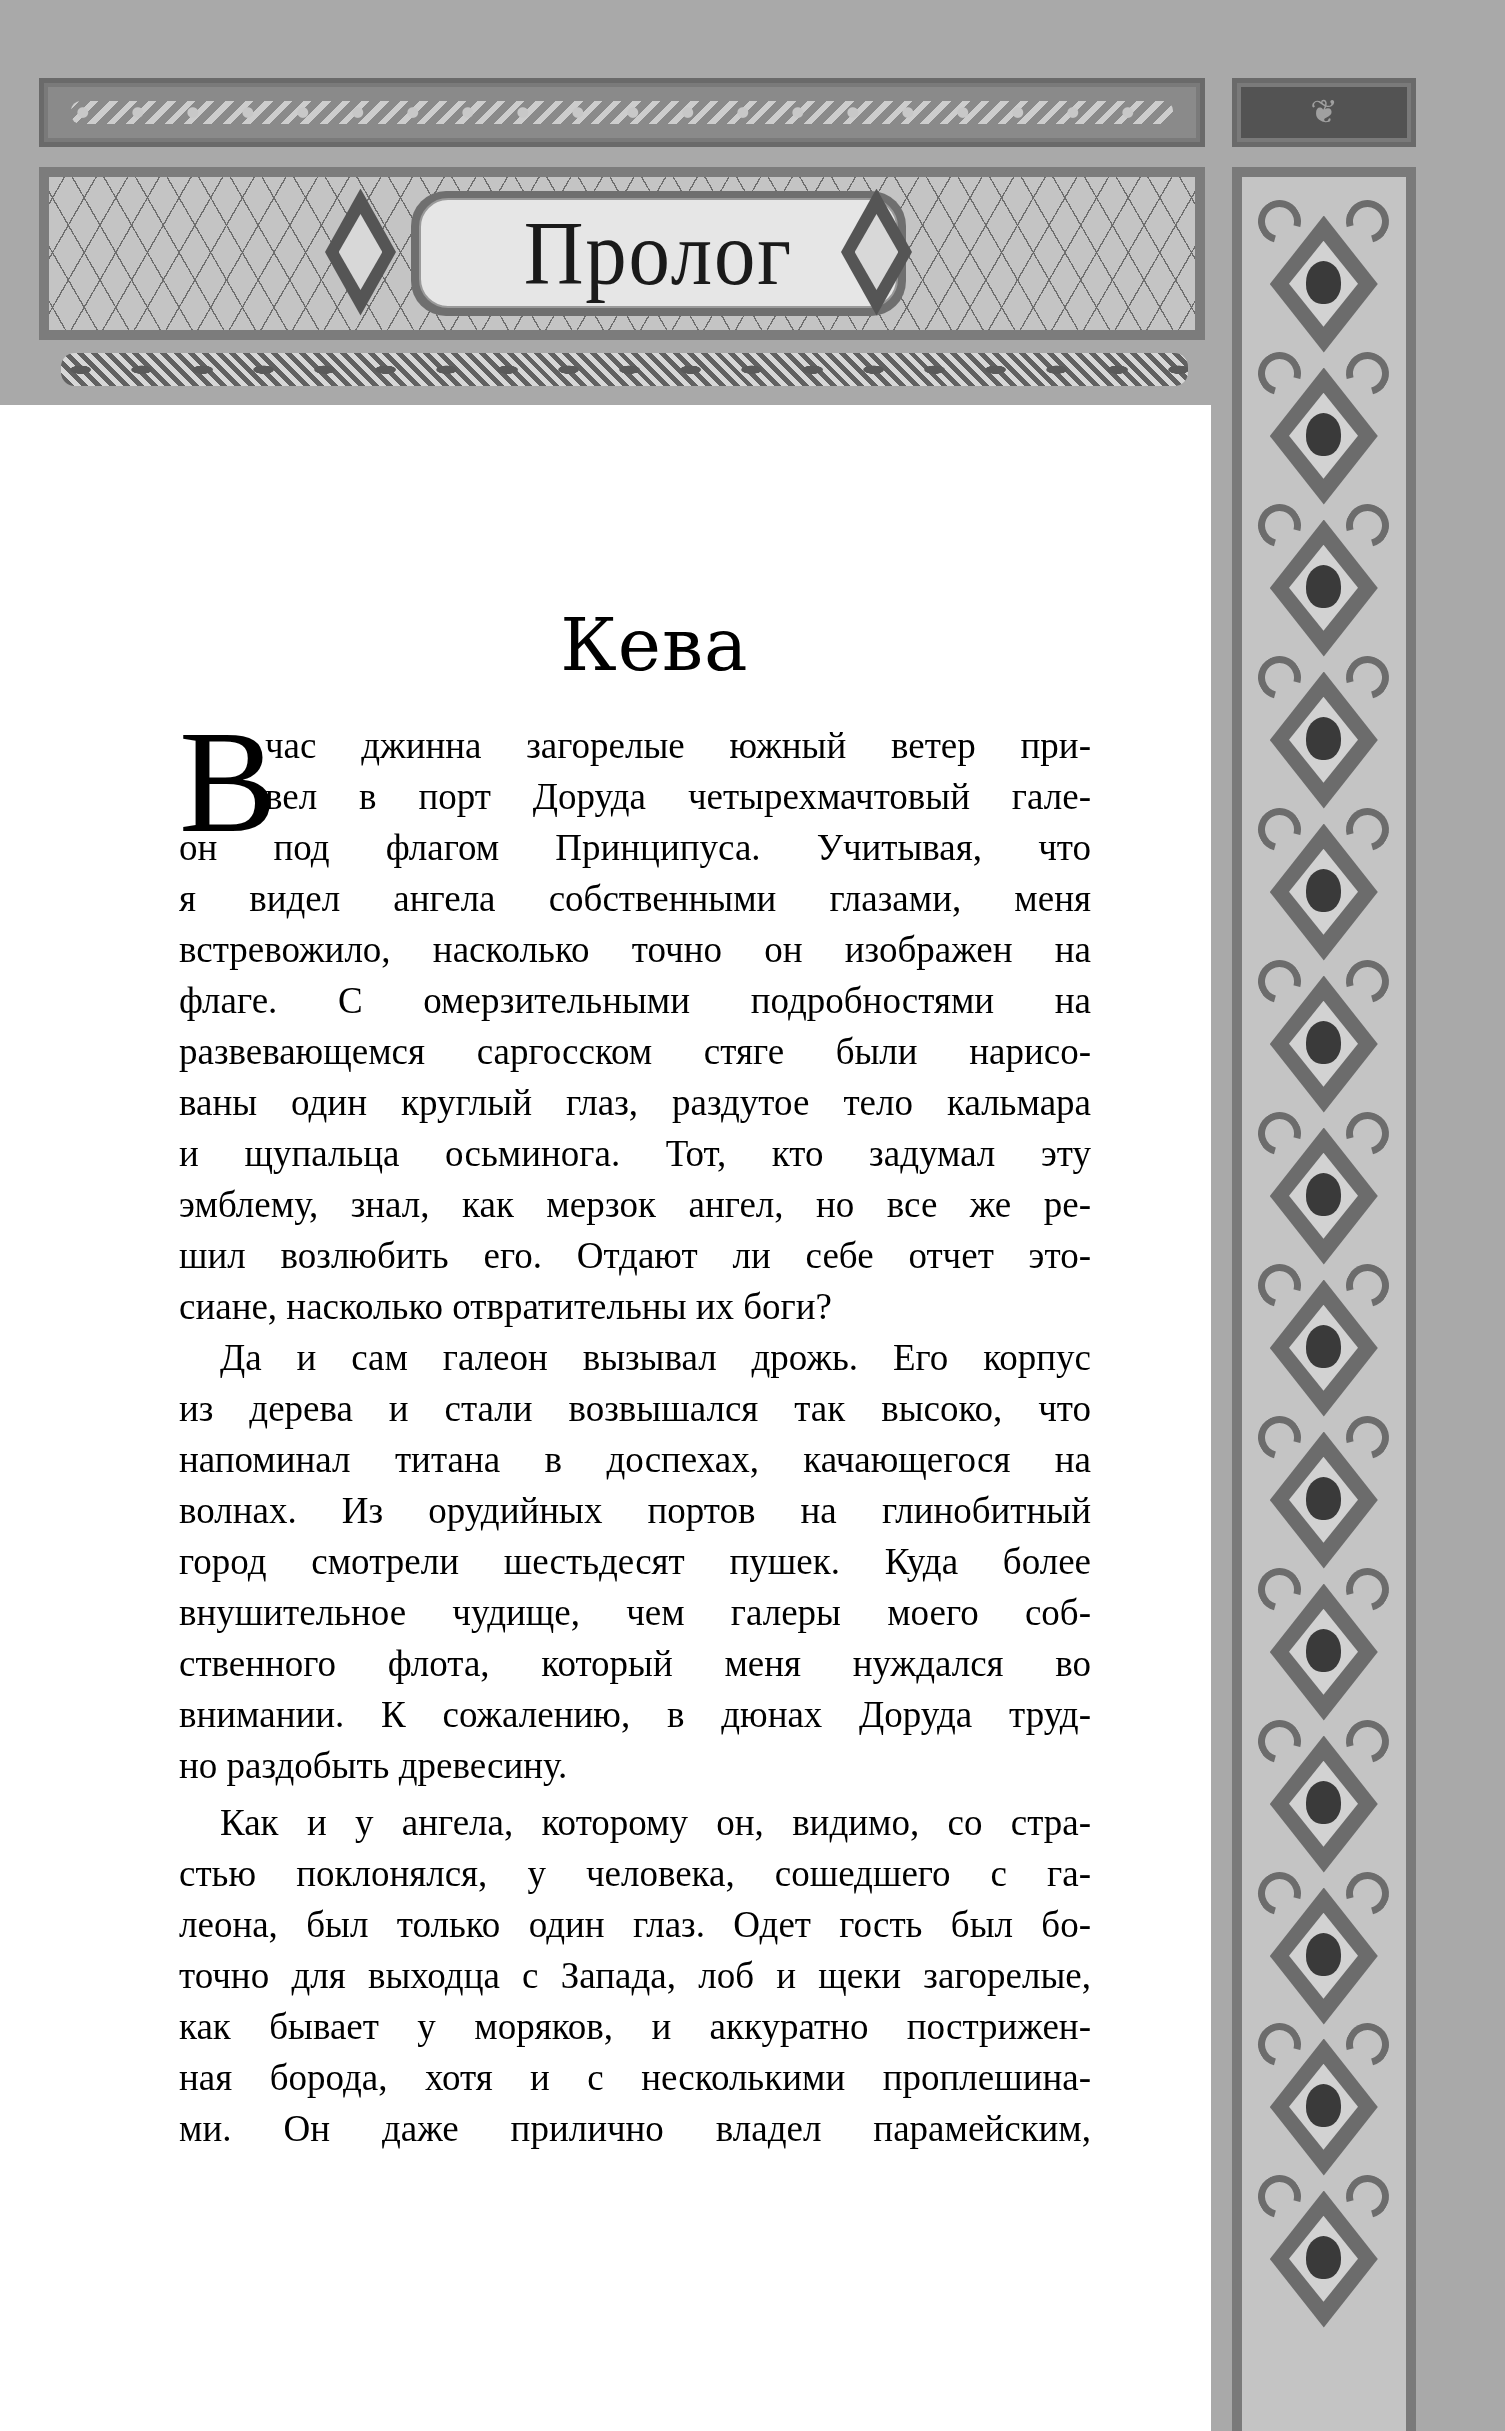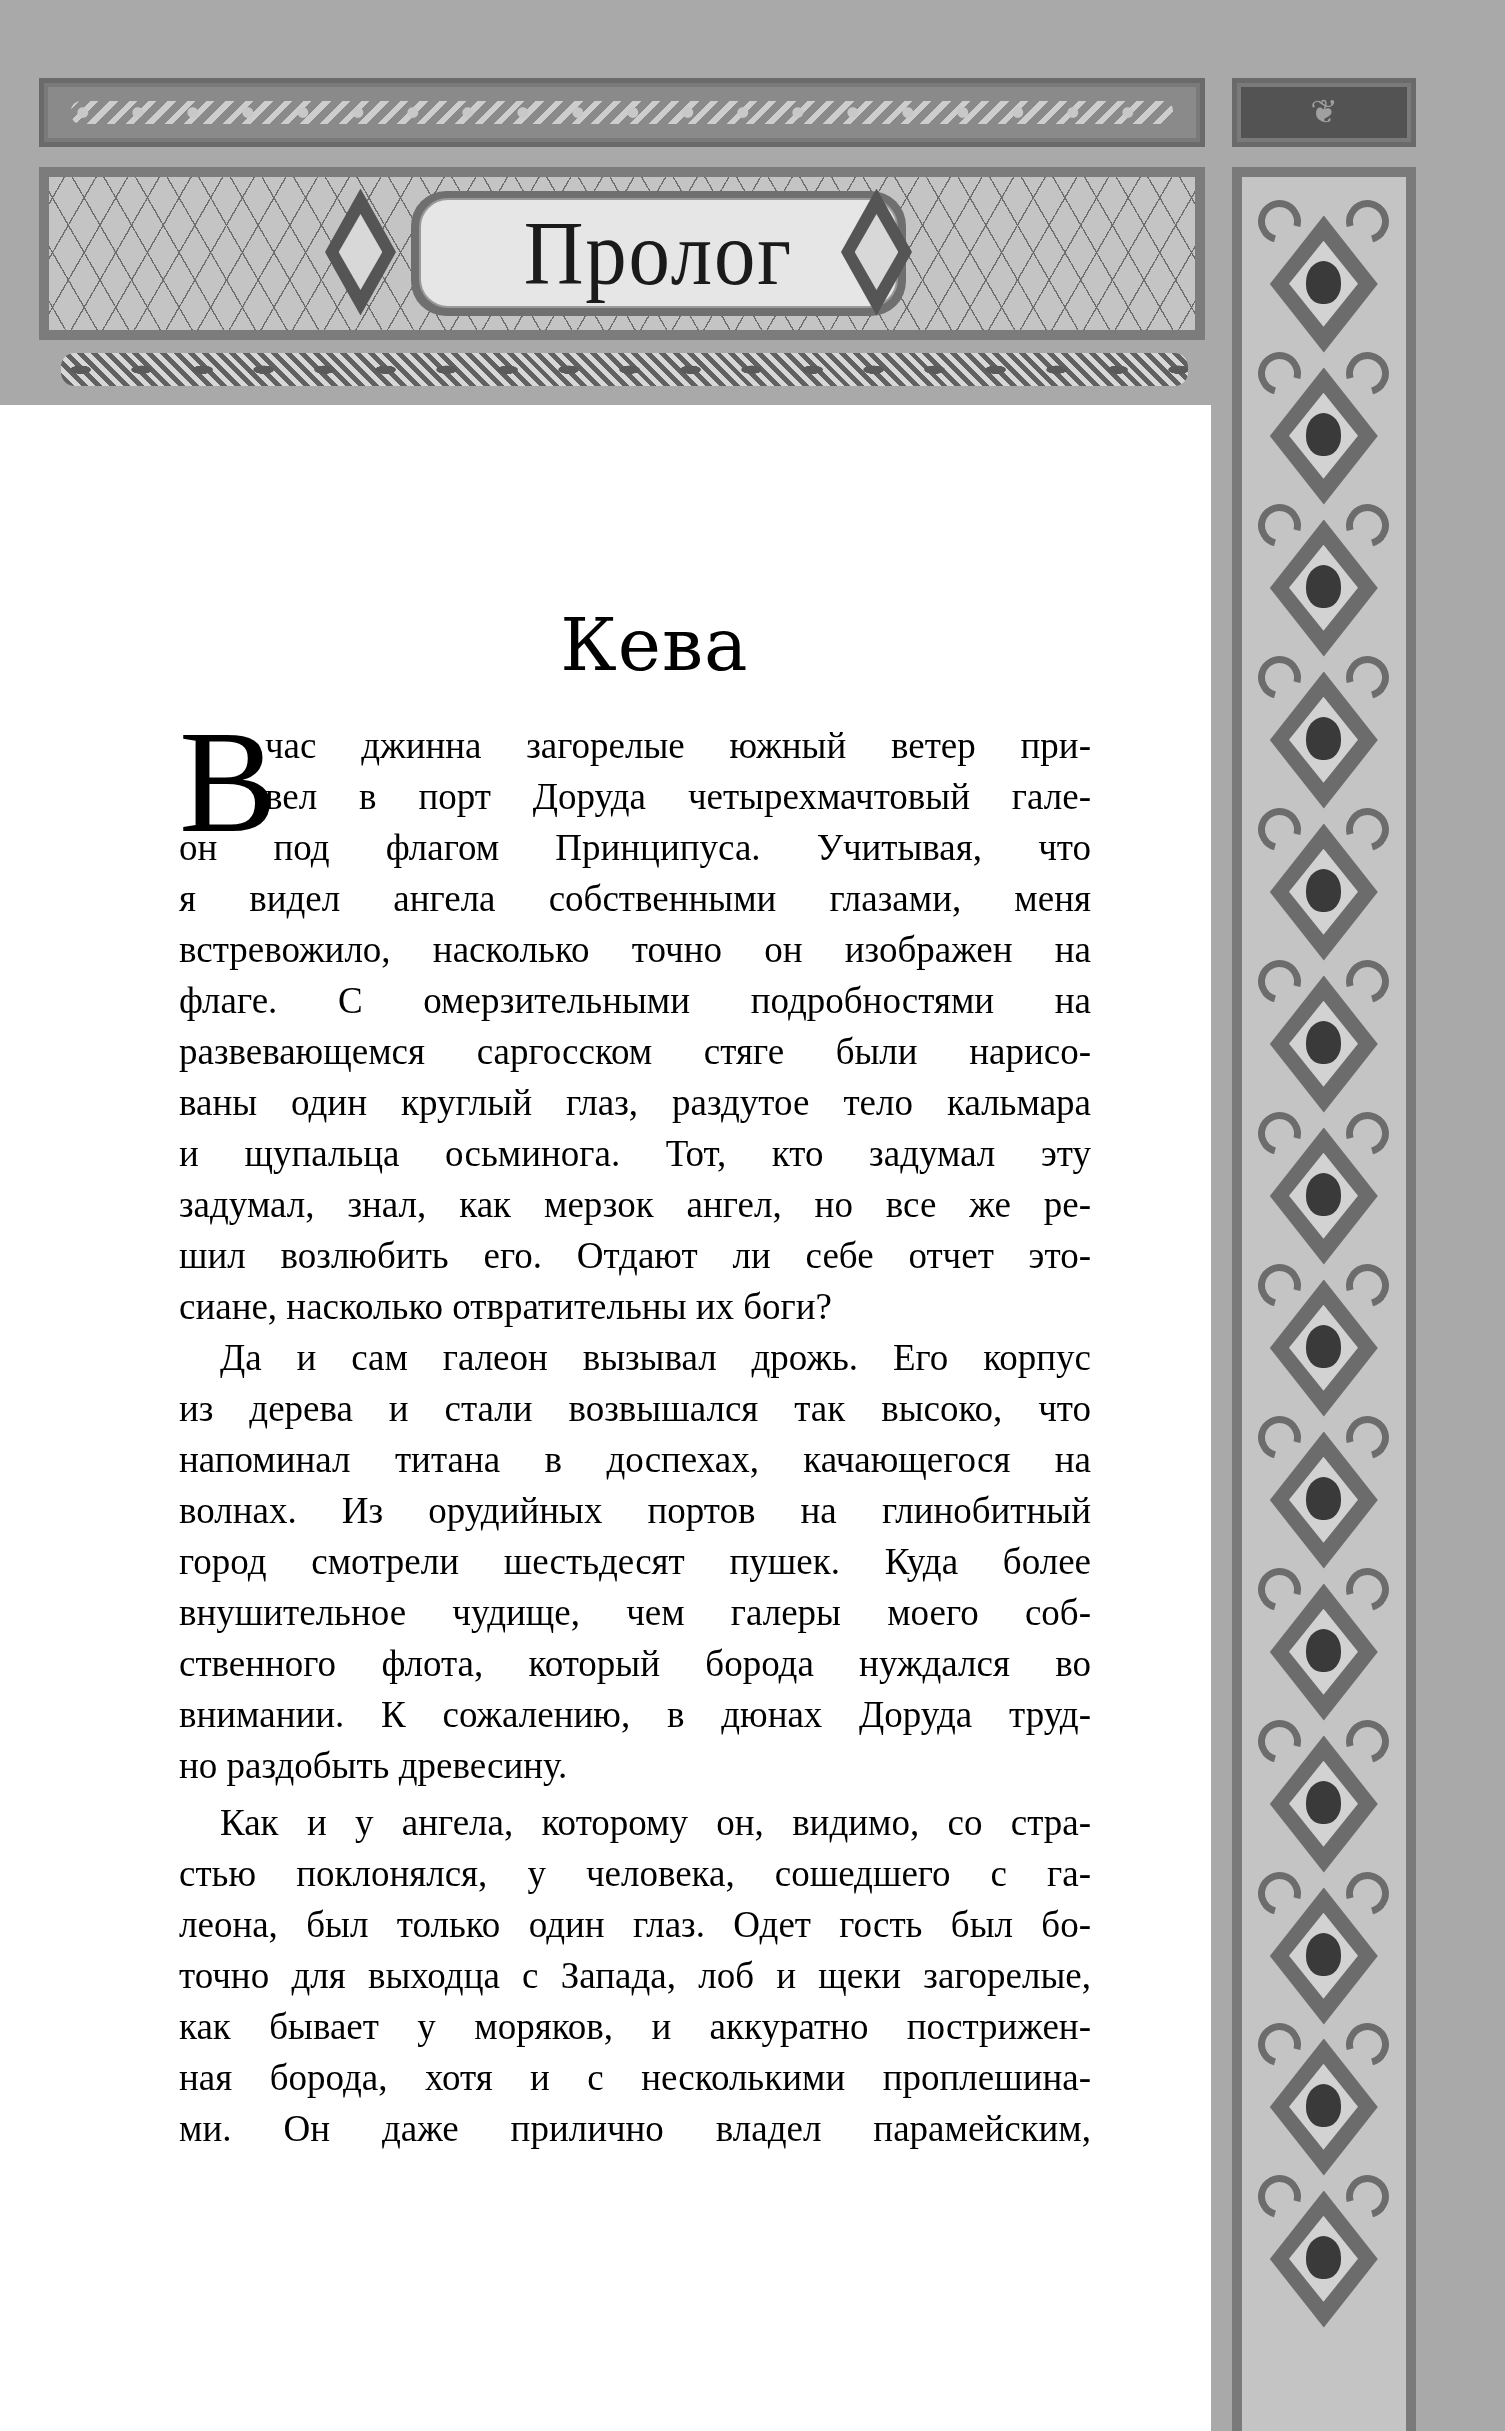--- a/index.html
+++ b/index.html
@@ -274,33 +274,33 @@
     <span class="dropcap">В</span>
     <span class="line dropcap-line">час джинна загорелые южный ветер при-</span>
     <span class="line dropcap-line">вел в порт Доруда четырехмачтовый гале-</span>
     <span class="line">он под флагом Принципуса. Учитывая, что</span>
     <span class="line">я видел ангела собственными глазами, меня</span>
     <span class="line">встревожило, насколько точно он изображен на</span>
     <span class="line">флаге. С омерзительными подробностями на</span>
     <span class="line">развевающемся саргосском стяге были нарисо-</span>
     <span class="line">ваны один круглый глаз, раздутое тело кальмара</span>
     <span class="line">и щупальца осьминога. Тот, кто задумал эту</span>
-    <span class="line">задумал, знал, как мерзок ангел, но все же ре-</span>
+    <span class="line">эмблему, знал, как мерзок ангел, но все же ре-</span>
     <span class="line">шил возлюбить его. Отдают ли себе отчет это-</span>
     <span class="line short">сиане, насколько отвратительны их боги?</span>
   </div>
 
   <div class="para">
     <span class="line indent">Да и сам галеон вызывал дрожь. Его корпус</span>
     <span class="line">из дерева и стали возвышался так высоко, что</span>
     <span class="line">напоминал титана в доспехах, качающегося на</span>
     <span class="line">волнах. Из орудийных портов на глинобитный</span>
     <span class="line">город смотрели шестьдесят пушек. Куда более</span>
     <span class="line">внушительное чудище, чем галеры моего соб-</span>
-    <span class="line">ственного флота, который борода нуждался во</span>
+    <span class="line">ственного флота, который меня нуждался во</span>
     <span class="line">внимании. К сожалению, в дюнах Доруда труд-</span>
     <span class="line short">но раздобыть древесину.</span>
   </div>
 
   <div class="para" style="margin-top:5.9px;">
     <span class="line indent">Как и у ангела, которому он, видимо, со стра-</span>
     <span class="line">стью поклонялся, у человека, сошедшего с га-</span>
     <span class="line">леона, был только один глаз. Одет гость был бо-</span>
     <span class="line">точно для выходца с Запада, лоб и щеки загорелые,</span>
     <span class="line">как бывает у моряков, и аккуратно пострижен-</span>

